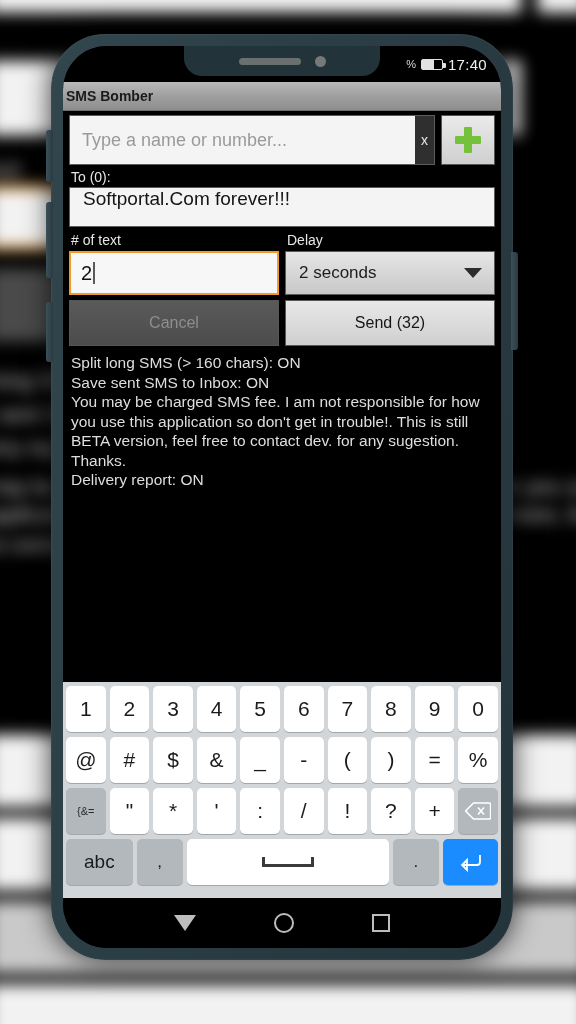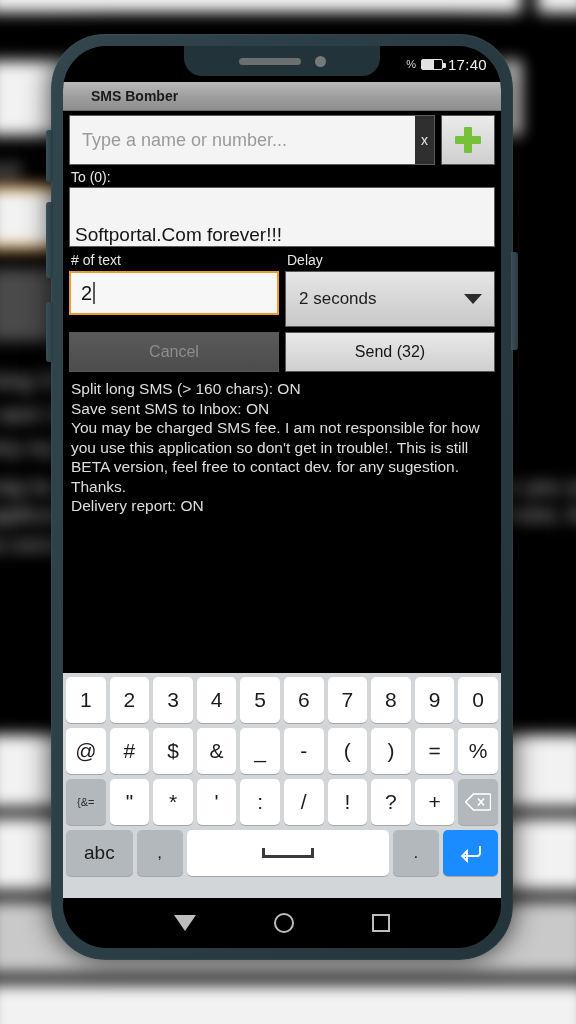--- a/index.html
+++ b/index.html
@@ -86,21 +86,21 @@
     width:2.5px; height:5px; background:#e2e2e2; border-radius:0 1px 1px 0;
   }
   .battery i{ display:block; width:62%; height:100%; background:#e2e2e2; }
   .st-time{ color:#f0f0f0; font-size:15px; letter-spacing:.3px; }
 
   
   .appbar{
     height:29px;
     background:linear-gradient(180deg,#b9b9b9 0%, #9d9d9d 55%, #8e8e8e 100%);
     border-bottom:1px solid #6e6e6e;
-    display:flex; align-items:center; padding-left:28px;
+    display:flex; align-items:center; padding-left:3px;
   }
   .appbar-title{ color:#1a1a1a; font-size:14px; font-weight:bold; }
 
   
   .appbody{ background:#000; padding:4px 6px 0 6px; }
 
   .row-recipient{ display:flex; align-items:flex-start; gap:6px; }
   .recip-wrap{
     flex:1; position:relative;
     background:#f4f4f4;
@@ -129,50 +129,50 @@
   .plus::before,.plus::after{
     content:""; position:absolute; background:#76c13a; border-radius:1px;
   }
   .plus::before{ left:9px; top:0; width:8px; height:26px; }
   .plus::after{ top:9px; left:0; width:26px; height:8px; }
 
   .lbl{ color:#e6e6e6; font-size:14px; padding:4px 0 2px 2px; }
 
   .msg-box{
     background:#f4f4f4; border:1px solid #5c5c5c;
-    height:60px; display:flex; align-items:flex-end; padding-left:5px;
+    height:40px; display:flex; align-items:flex-start; padding-left:13px;
   }
   .msg-text{ font-size:19px; color:#141414; }
 
   .two-col{ display:flex; gap:6px; margin-top:5px; }
   .col{ flex:1; }
   .col-lbl{ color:#e6e6e6; font-size:14px; padding:0 0 3px 2px; }
 
   .num-box{
     background:#f7f7f7; border:2px solid #f09a2a;
     height:44px; display:flex; align-items:center; padding-left:10px;
   }
   .num-val{ font-size:20px; color:#111; }
   .caret{ width:1.5px; height:22px; background:#5a5a5a; margin-left:1px; }
 
   .spinner{
     background:linear-gradient(180deg,#e6e6e6,#c8c8c8);
     border:1px solid #5a5a5a;
-    height:56px; display:flex; align-items:center;
+    height:44px; display:flex; align-items:center;
     justify-content:space-between; padding:0 12px 0 13px;
   }
   .spinner-val{ font-size:17px; color:#1d1d1d; }
   .caret-dn{
     width:0;height:0;border-left:9px solid transparent;
     border-right:9px solid transparent;border-top:10px solid #2c2c2c;
   }
 
   .btn-row{ display:flex; gap:6px; margin-top:5px; }
   .btn{
-    flex:1; height:40px; display:flex; align-items:center; justify-content:center;
+    flex:1; height:46px; display:flex; align-items:center; justify-content:center;
     font-size:16px; border:1px solid #565656;
   }
   .btn-cancel{
     background:linear-gradient(180deg,#5a5a5a,#4c4c4c); color:#8e8e8e;
   }
   .btn-send{
     background:linear-gradient(180deg,#e8e8e8,#cfcfcf); color:#161616;
   }
 
   .info{
@@ -182,21 +182,21 @@
 
   
   .filler{ background:#000; flex:1; }
 
   
   .keyboard{
     background:#d3d6d9;
     padding:4px 3px 5px 3px;
   }
   .kb-row{ display:flex; gap:4px; margin-bottom:5px; }
-  .kb-row:last-child{ margin-bottom:17px;border-radius:9px; }
+  .kb-row:last-child{ margin-bottom:8px;border-radius:9px; }
   .key{
     flex:1; height:46px;
     background:#fff; border-radius:5px;
     display:flex; align-items:center; justify-content:center;
     font-size:21px; color:#1b1b1b;
     box-shadow:0 1px 0 rgba(0,0,0,.22);
   }
   .key.mod{ background:#b3b8bd; }
   .key.mod.small{ font-size:11px; color:#2b2b2b; }
   .key.enter{ background:#1a8cff; }

